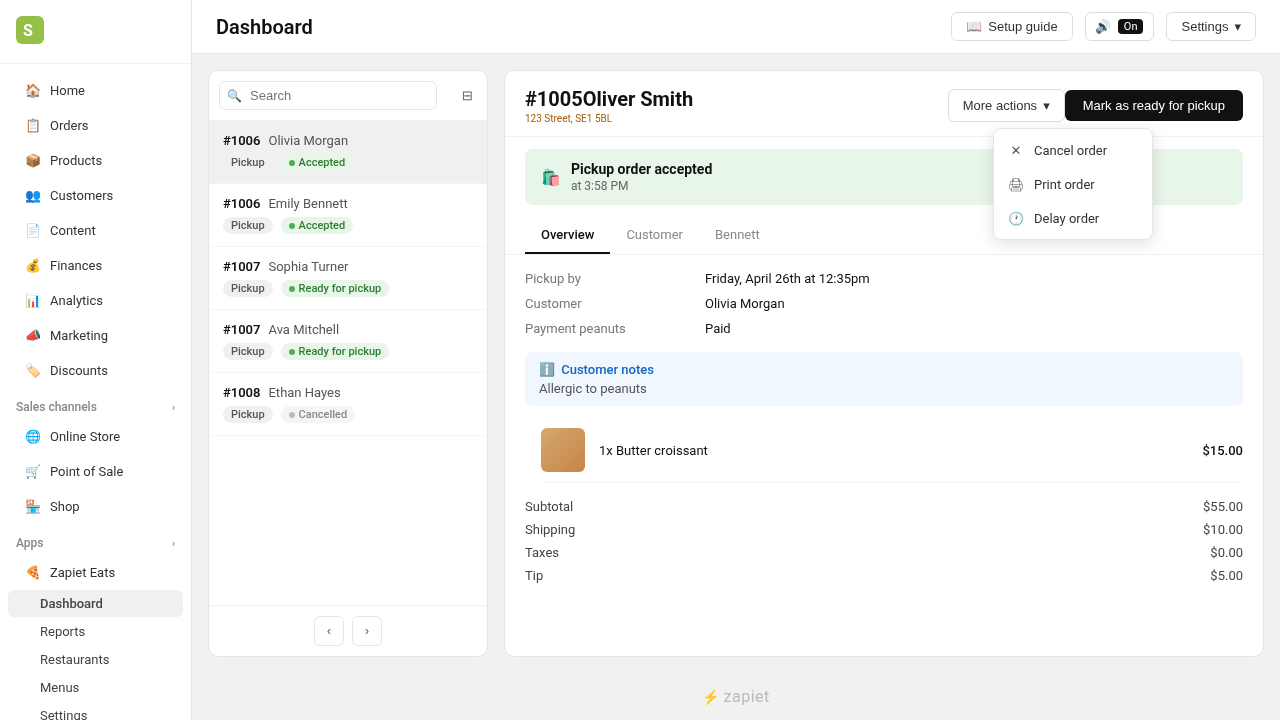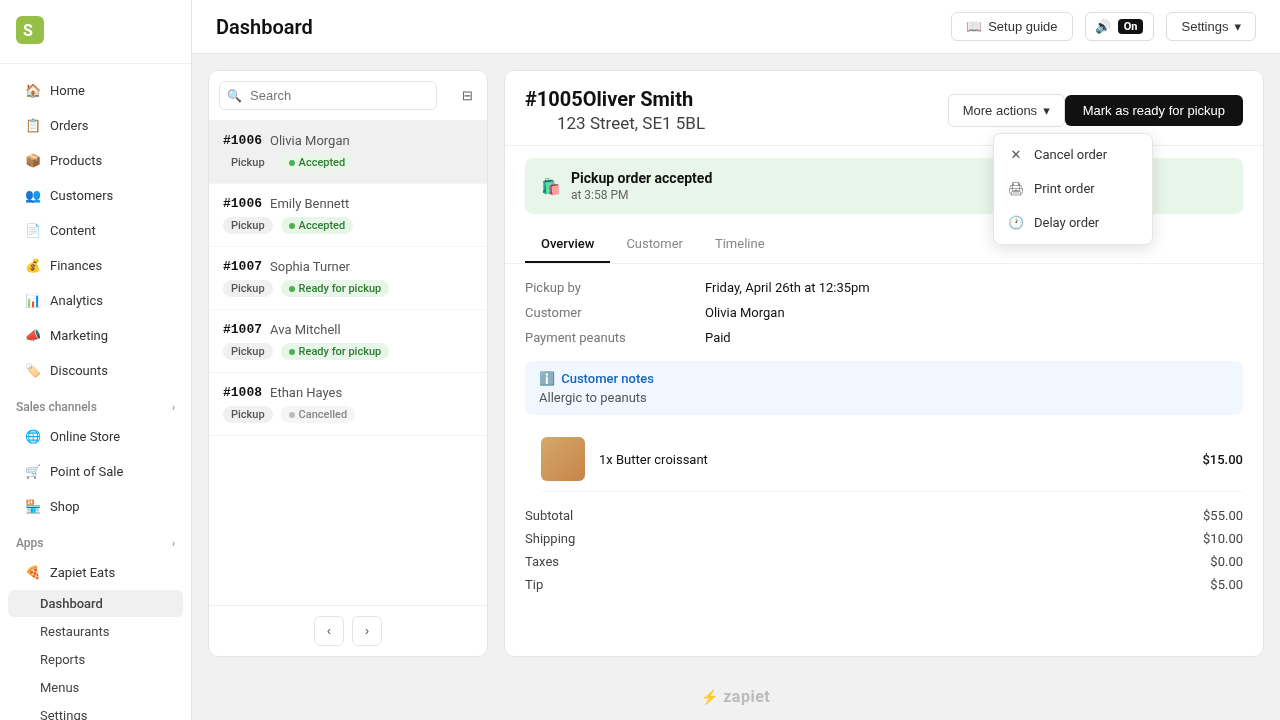--- a/index.html
+++ b/index.html
@@ -17,56 +17,56 @@
     .sidebar-sub-item { display: flex; align-items: center; padding: 6px 16px 6px 32px; cursor: pointer; border-radius: 6px; margin: 1px 8px; color: #444; font-size: 13px; }
     .sidebar-sub-item.active { background: #f0f0f0; font-weight: 500; }
 
     
     .main { flex: 1; display: flex; flex-direction: column; overflow: hidden; }
     .topbar { background: #fff; border-bottom: 1px solid #e5e5e5; padding: 12px 24px; display: flex; align-items: center; justify-content: space-between; }
     .topbar-title { font-size: 20px; font-weight: 600; color: #111; }
     .topbar-actions { display: flex; align-items: center; gap: 12px; }
     .btn-outline { border: 1px solid #ddd; background: #fff; border-radius: 6px; padding: 6px 14px; font-size: 13px; cursor: pointer; display: flex; align-items: center; gap: 6px; color: #333; }
     .sound-toggle { display: flex; align-items: center; gap: 6px; border: 1px solid #ddd; border-radius: 6px; padding: 6px 10px; background: #fff; cursor: pointer; font-size: 13px; color: #333; }
-    .sound-on { background: #111; color: #fff; border-radius: 4px; padding: 1px 6px; font-size: 11px; font-weight: 700; }
+    .sound-on { background: #111; color: #fff; border-radius: 4px; padding: 1px 6px; font-size: 11px; font-weight: 400; }
     .settings-btn { border: 1px solid #ddd; background: #fff; border-radius: 6px; padding: 6px 14px; font-size: 13px; cursor: pointer; display: flex; align-items: center; gap: 6px; color: #333; }
 
     .content-area { display: flex; flex: 1; overflow: hidden; padding: 16px; gap: 16px; }
 
     
     .orders-panel { width: 280px; flex-shrink: 0; background: #fff; border-radius: 10px; border: 1px solid #e5e5e5; display: flex; flex-direction: column; overflow: hidden; }
     .orders-search { padding: 10px; border-bottom: 1px solid #f0f0f0; display: flex; align-items: center; gap: 8px; }
     .search-input { flex: 1; border: 1px solid #e5e5e5; border-radius: 6px; padding: 6px 10px 6px 30px; font-size: 13px; outline: none; }
     .search-wrapper { position: relative; flex: 1; }
     .search-icon-inner { position: absolute; left: 8px; top: 50%; transform: translateY(-50%); color: #999; font-size: 12px; }
     .filter-btn { background: none; border: none; cursor: pointer; color: #666; padding: 4px; }
     .orders-list { flex: 1; overflow-y: auto; }
     .order-item { padding: 12px 14px; border-bottom: 1px solid #f5f5f5; cursor: pointer; }
     .order-item.selected { background: #f0f0f0; }
     .order-header { display: flex; align-items: center; gap: 8px; margin-bottom: 6px; }
-    .order-num { font-weight: 600; color: #111; font-size: 13px; font-family: Liberation Mono, monospace; }
+    .order-num { font-weight: 600; color: #111; font-size: 13px; }
     .order-name { color: #555; font-size: 13px; }
     .order-meta { display: flex; align-items: center; gap: 8px; }
     .badge { display: inline-flex; align-items: center; gap: 4px; padding: 2px 8px; border-radius: 20px; font-size: 11px; font-weight: 500; }
     .badge-type { background: #f0f0f0; color: #555; }
     .badge-accepted { background: #e8f5e9; color: #2e7d32; }
     .badge-ready { background: #e8f5e9; color: #2e7d32; }
     .badge-cancelled { background: #f5f5f5; color: #888; }
     .badge-dot { width: 6px; height: 6px; border-radius: 50%; }
     .dot-green { background: #4caf50; }
     .dot-grey { background: #bbb; }
     .orders-pagination { padding: 10px; border-top: 1px solid #f0f0f0; display: flex; align-items: center; justify-content: center; gap: 8px; }
     .page-btn { border: 1px solid #e5e5e5; background: #fff; border-radius: 6px; width: 30px; height: 30px; display: flex; align-items: center; justify-content: center; cursor: pointer; font-size: 12px; color: #555; }
 
     
     .order-detail { flex: 1; background: #fff; border-radius: 10px; border: 1px solid #e5e5e5; display: flex; flex-direction: column; overflow: hidden; position: relative; }
     .order-detail-header { padding: 16px 20px 12px; border-bottom: 1px solid #f0f0f0; display: flex; align-items: center; justify-content: space-between; }
     .order-title-block { }
     .order-title { font-size: 20px; font-weight: 700; color: #111; }
-    .order-subtitle { color: #404040; font-size: 17px; margin-top: 2px; margin-left: 32px; }
+    .order-subtitle { color: #a16207; font-size: 10px; margin-top: 2px; }
     .order-actions { display: flex; align-items: center; position: relative; }
     .btn-more { border: 1px solid #ddd; background: #fff; border-radius: 6px; padding: 8px 14px; font-size: 13px; cursor: pointer; display: flex; align-items: center; gap: 6px; color: #333; }
     .btn-primary { background: #111; color: #fff; border: none; border-radius: 6px; padding: 8px 18px; font-size: 13px; cursor: pointer; font-weight: 500; }
 
     
     .dropdown-menu { position: absolute; top: calc(100% + 6px); right: 90px; background: #fff; border: 1px solid #e5e5e5; border-radius: 8px; box-shadow: 0 4px 16px rgba(0,0,0,0.12); z-index: 100; min-width: 160px; padding: 4px 0; }
     .dropdown-item { display: flex; align-items: center; gap: 10px; padding: 9px 14px; cursor: pointer; font-size: 13px; color: #333; }
     .dropdown-item-icon { width: 16px; height: 16px; display: flex; align-items: center; justify-content: center; color: #555; font-size: 13px; }
 
     
@@ -177,24 +177,24 @@
       <span class="chevron">›</span>
     </div>
     <div class="sidebar-item">
       <span class="sidebar-icon">🍕</span>
       <span>Zapiet Eats</span>
     </div>
     <div class="sidebar-sub-item active">
       <span>Dashboard</span>
     </div>
     <div class="sidebar-sub-item">
+      <span>Reports</span>
+    </div>
+    <div class="sidebar-sub-item">
       <span>Restaurants</span>
-    </div>
-    <div class="sidebar-sub-item">
-      <span>Reports</span>
     </div>
     <div class="sidebar-sub-item">
       <span>Menus</span>
     </div>
     <div class="sidebar-sub-item">
       <span>Settings</span>
     </div>
 
   </div>
 
@@ -335,21 +335,21 @@
       </div>
 
       <div class="detail-tabs">
         <div class="detail-tab active">
           <span>Overview</span>
         </div>
         <div class="detail-tab">
           <span>Customer</span>
         </div>
         <div class="detail-tab">
-          <span>Timeline</span>
+          <span>Bennett</span>
         </div>
       </div>
 
       <div class="order-info">
         <div class="info-row">
           <span class="info-label">Pickup by</span>
           <span class="info-value">Friday, April 26th at 12:35pm</span>
         </div>
         <div class="info-row">
           <span class="info-label">Customer</span>
@@ -400,16 +400,16 @@
           <span>$5.00</span>
         </div>
 
       </div>
     </div>
   </div>
 
   <div class="zapiet-footer">
     <div class="zapiet-logo">
       <span style="font-size:14px;">⚡</span>
-      <span style="font-size:16px; color:#bbb; font-weight:700; letter-spacing:0.5px;">zapiet</span>
+      <span style="font-size:16px; color:#bbb; font-weight:400; letter-spacing:0.5px;">zapiet</span>
     </div>
   </div>
 </div>
 
 </body></html>

